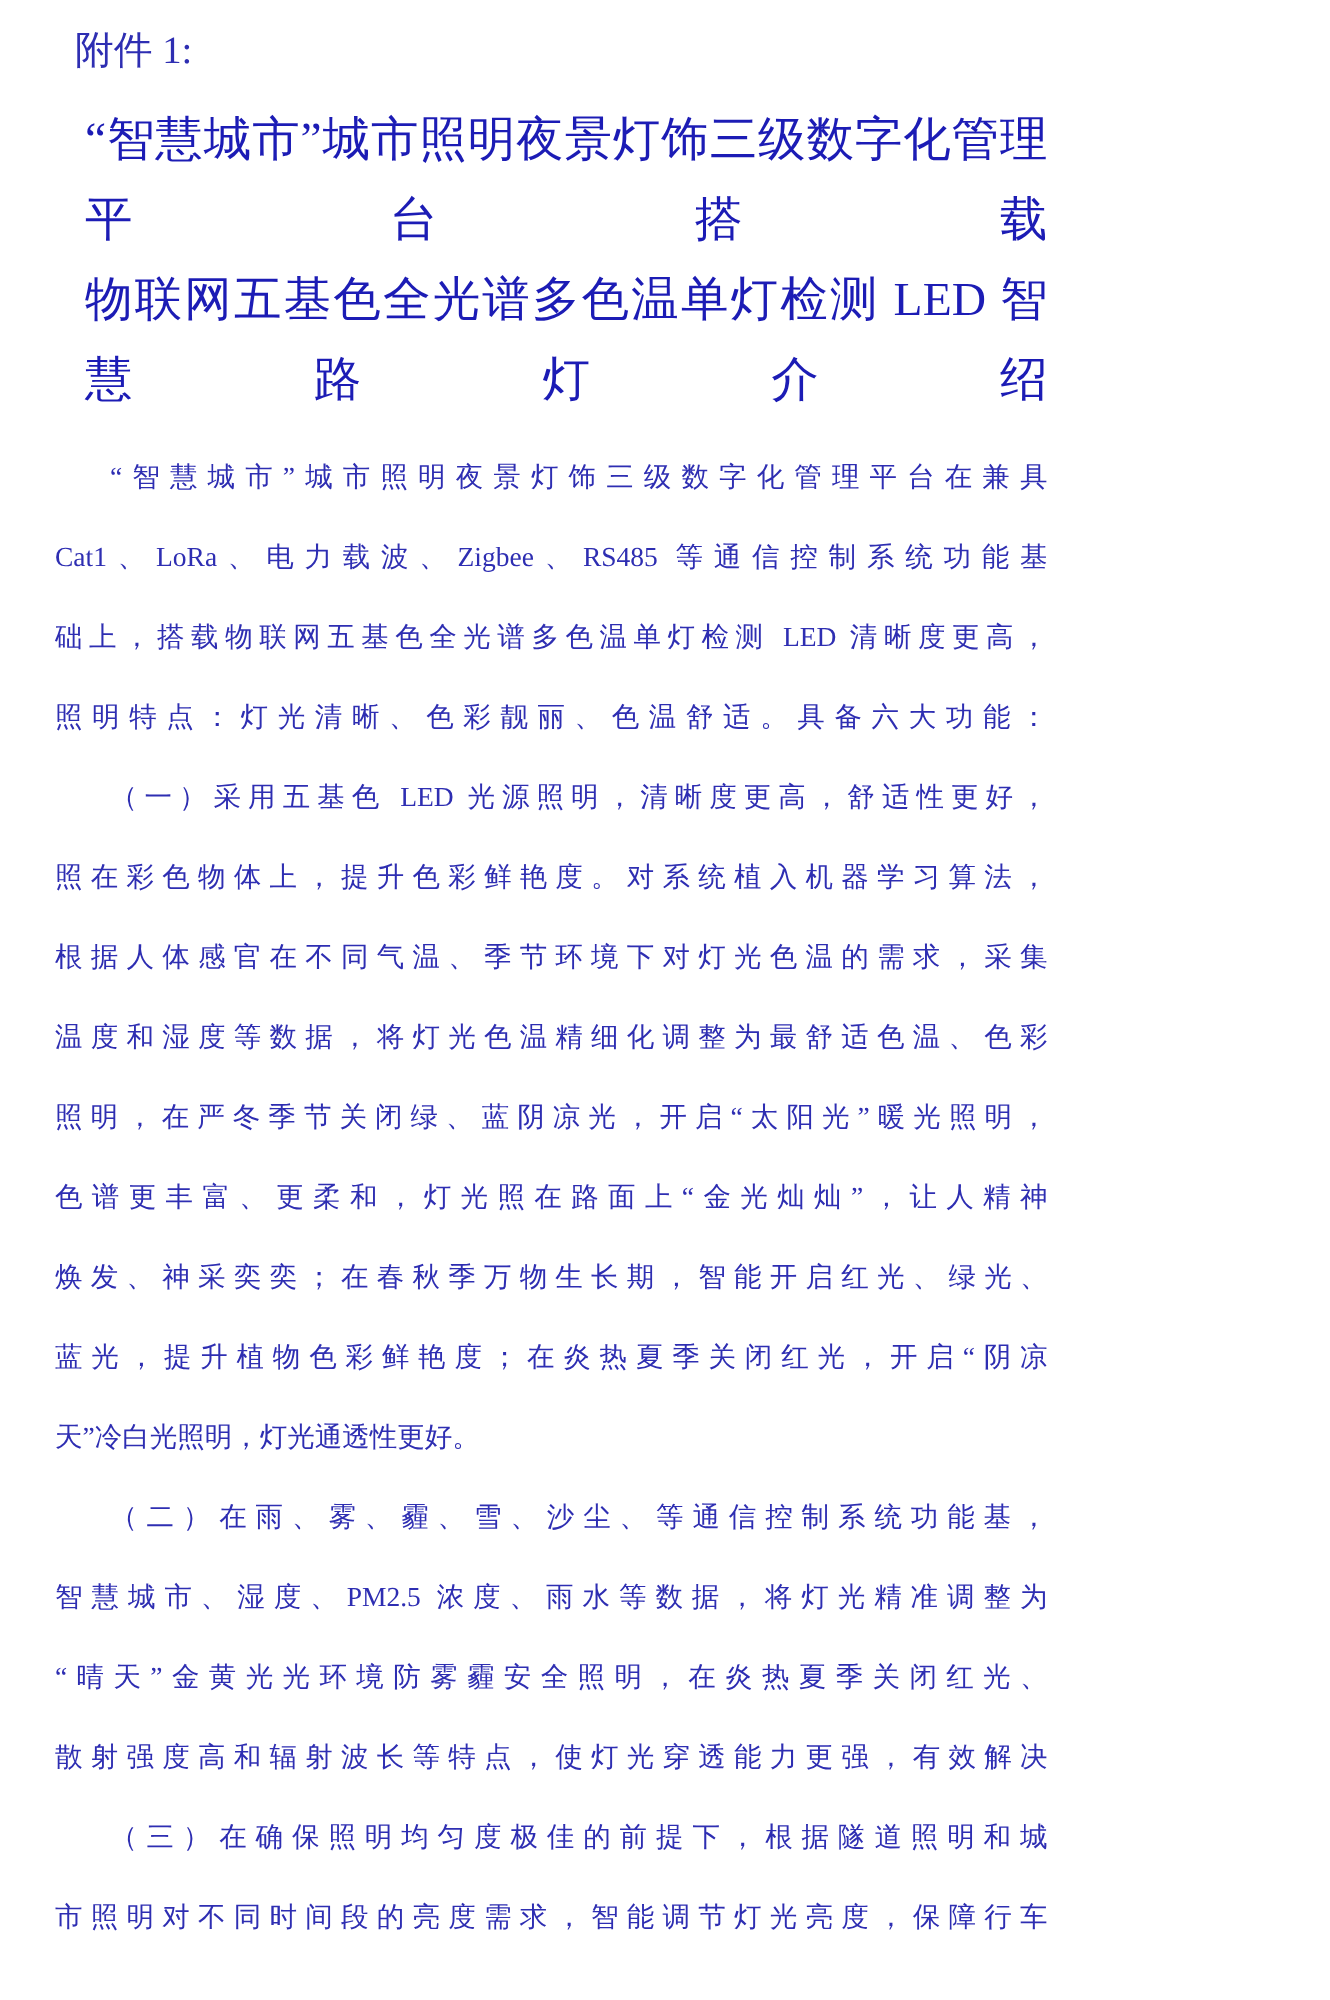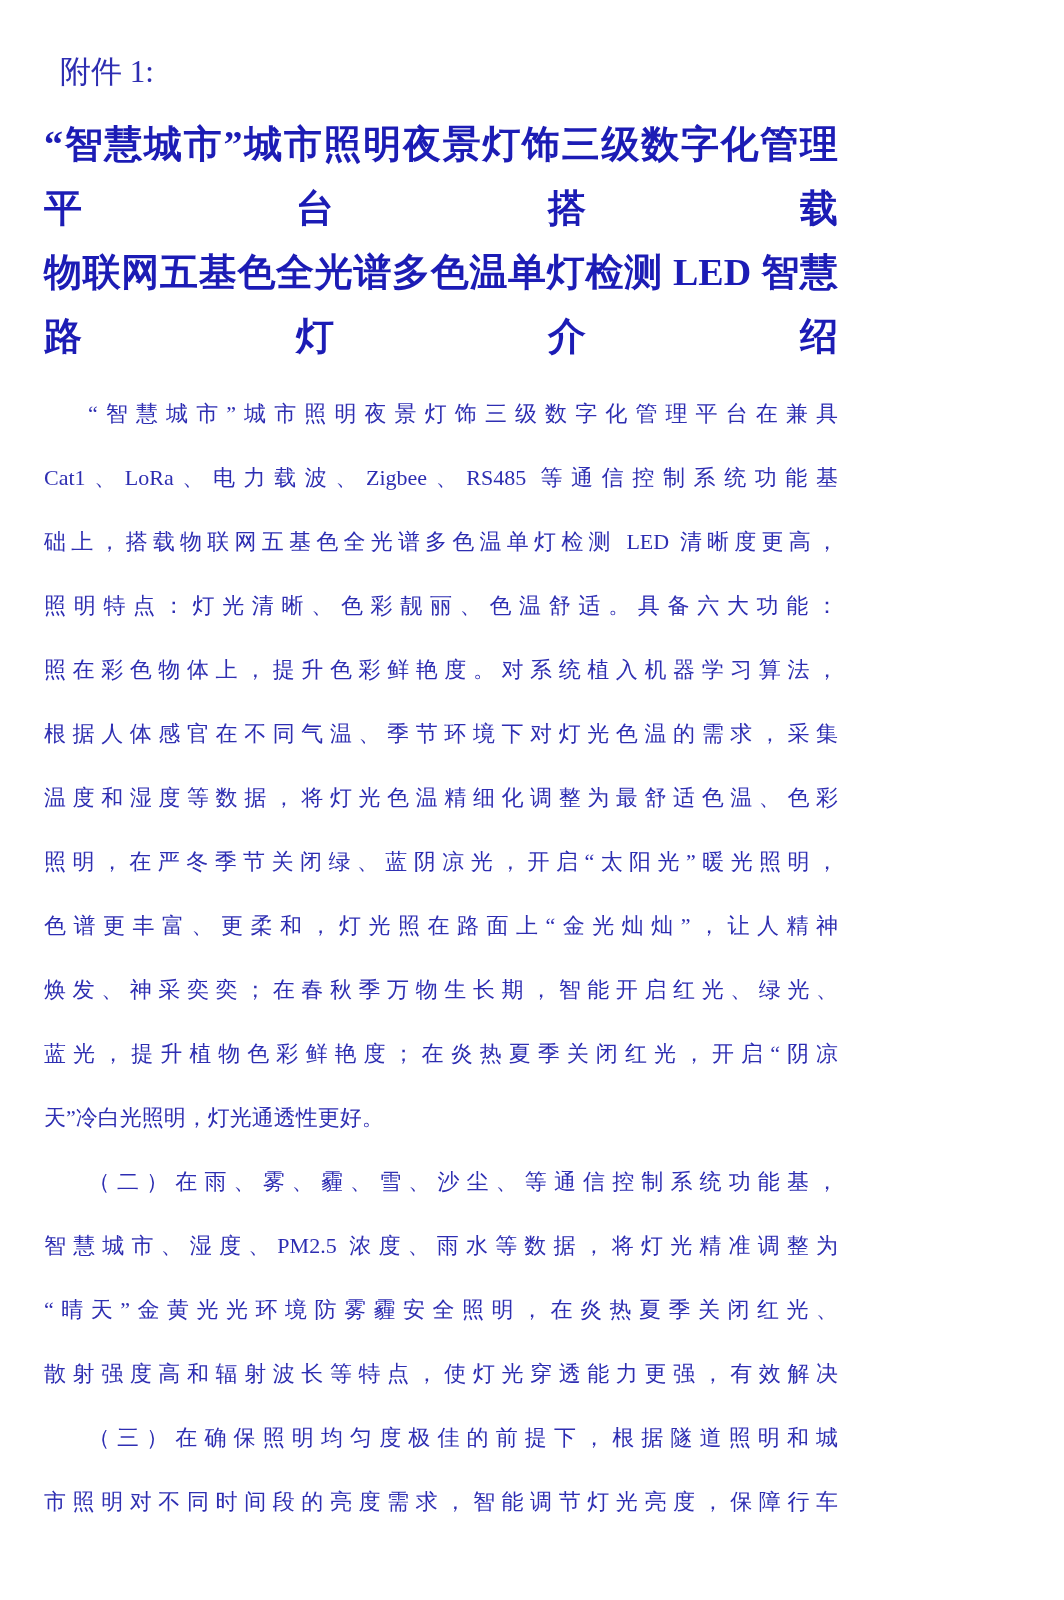--- a/index.html
+++ b/index.html
@@ -6,40 +6,41 @@
     --title-color:#1c1cb5;
     --body-color:#2e2eb2;
     --page-bg:#ffffff;
   }
   html,body{margin:0;padding:0;background:var(--page-bg);}
   .page{
     box-sizing:border-box;
     width:880px;
     height:1600px;
     background:var(--page-bg);
-    padding:54px 42px 0 44px;
+    padding:22px 42px 0 44px;
     font-family:"Liberation Serif","DejaVu Serif",serif;
     overflow:hidden;
   }
   .attachment{
     font-size:31px;
     line-height:1.15;
     color:var(--body-color);
     padding-left:16px;
     margin-bottom:22px;
   }
   .doc-title{margin:0 0 14px 0;}
   .doc-title .t-line{
     font-size:38px;
-    font-weight:bold;
+    font-weight:normal;
     color:var(--title-color);
     line-height:64px;
     text-align:justify;
     text-align-last:justify;
     text-justify:inter-character;
+    margin-left:24px;
   }
   .doc-body .line{
     font-size:22px;
     color:var(--body-color);
     line-height:64px;
     text-align:justify;
     text-align-last:justify;
     text-justify:inter-character;
   }
   .doc-body .line.indent{text-indent:2em;}
@@ -54,20 +55,21 @@
   <div class="doc-title">
       <div class="t-line">“智慧城市”城市照明夜景灯饰三级数字化管理平台搭载</div>
       <div class="t-line">物联网五基色全光谱多色温单灯检测 LED 智慧路灯介绍</div>
     </div>
 
   <div class="doc-body">
       <div class="line indent">“智慧城市”城市照明夜景灯饰三级数字化管理平台在兼具</div>
       <div class="line">Cat1、LoRa、电力载波、Zigbee、RS485 等通信控制系统功能基</div>
       <div class="line">础上，搭载物联网五基色全光谱多色温单灯检测 LED 清晰度更高，</div>
       <div class="line">照明特点：灯光清晰、色彩靓丽、色温舒适。具备六大功能：</div>
+      <div class="line indent">（一）采用五基色 LED 光源照明，清晰度更高，舒适性更好，</div>
       <div class="line">照在彩色物体上，提升色彩鲜艳度。对系统植入机器学习算法，</div>
       <div class="line">根据人体感官在不同气温、季节环境下对灯光色温的需求，采集</div>
       <div class="line">温度和湿度等数据，将灯光色温精细化调整为最舒适色温、色彩</div>
       <div class="line">照明，在严冬季节关闭绿、蓝阴凉光，开启“太阳光”暖光照明，</div>
       <div class="line">色谱更丰富、更柔和，灯光照在路面上“金光灿灿”，让人精神</div>
       <div class="line">焕发、神采奕奕；在春秋季万物生长期，智能开启红光、绿光、</div>
       <div class="line">蓝光，提升植物色彩鲜艳度；在炎热夏季关闭红光，开启“阴凉</div>
       <div class="line last">天”冷白光照明，灯光通透性更好。</div>
       <div class="line indent">（二）在雨、雾、霾、雪、沙尘、等通信控制系统功能基，</div>
       <div class="line">智慧城市、湿度、PM2.5 浓度、雨水等数据，将灯光精准调整为</div>

